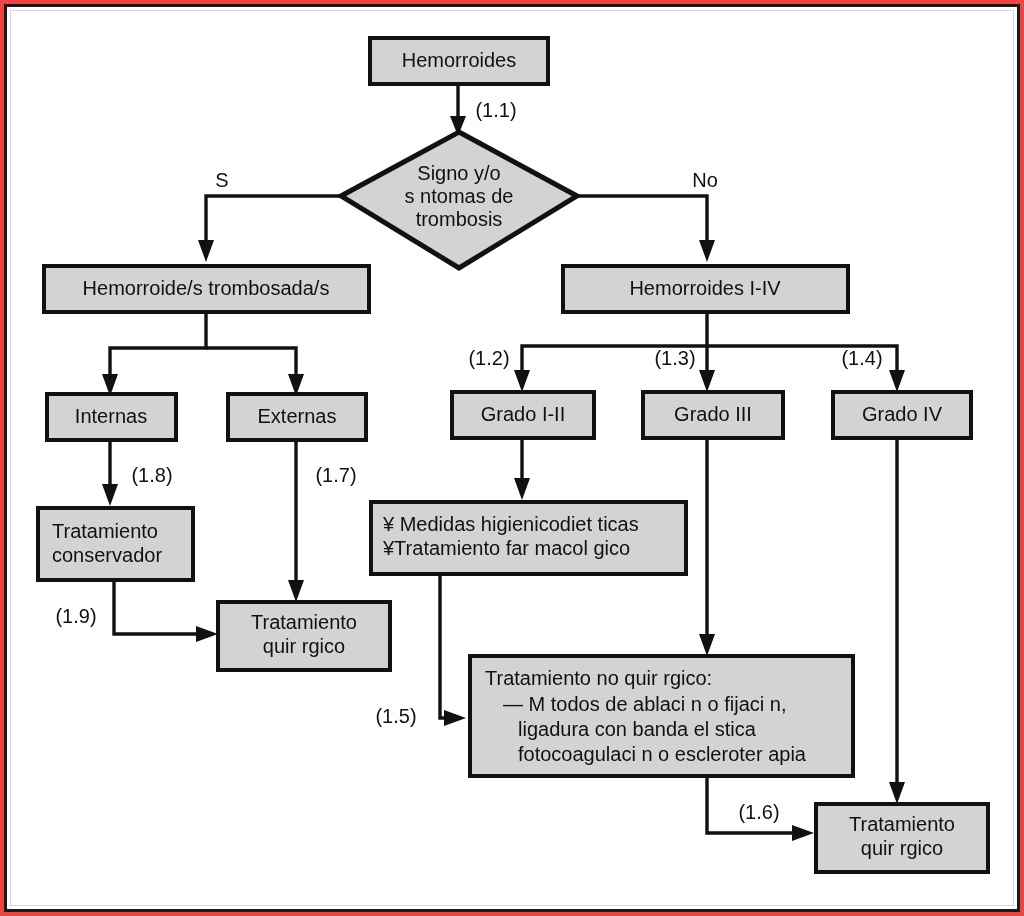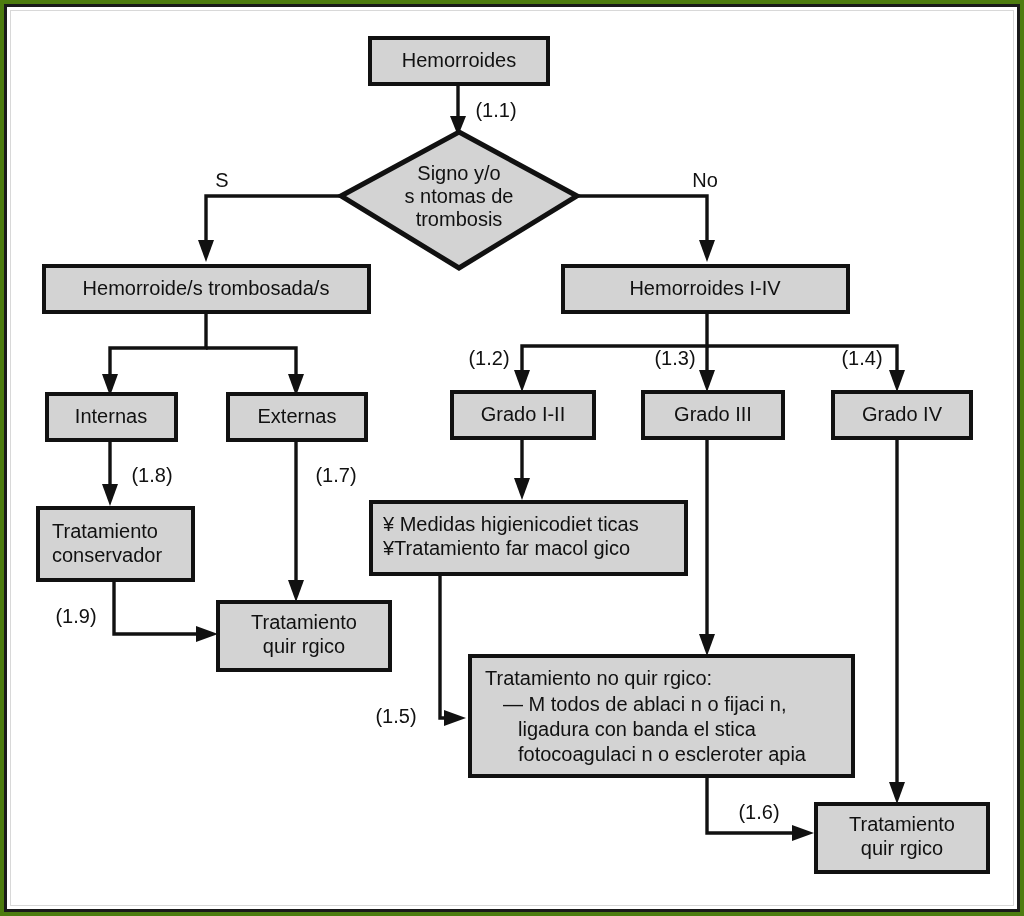--- a/index.html
+++ b/index.html
@@ -8,21 +8,21 @@
     padding: 0;
     background: #ffffff;
   }
   body {
     font-family: "Liberation Sans", sans-serif;
   }
   #page {
     position: relative;
     width: 1024px;
     height: 916px;
-    background: #4d7c0f;
+    background: #ef4444;
     box-sizing: border-box;
     overflow: hidden;
     padding-left: 25px;
   }
   #outer-frame {
     position: absolute;
     left: 4px;
     top: 4px;
     width: 1016px;
     height: 908px;

